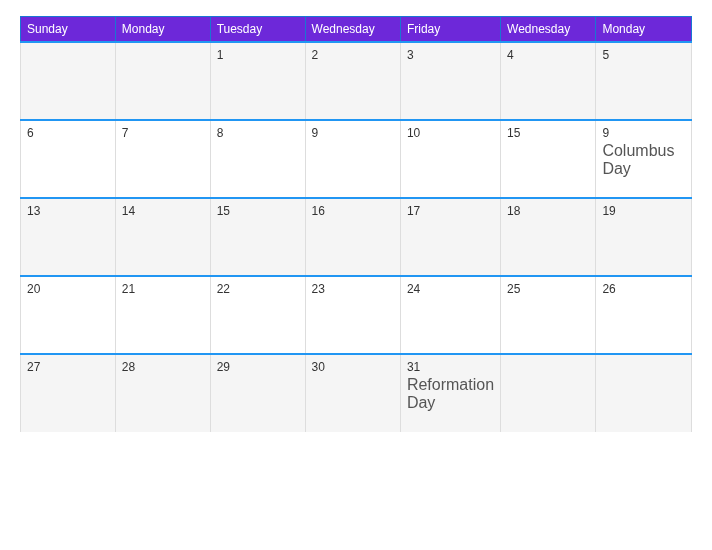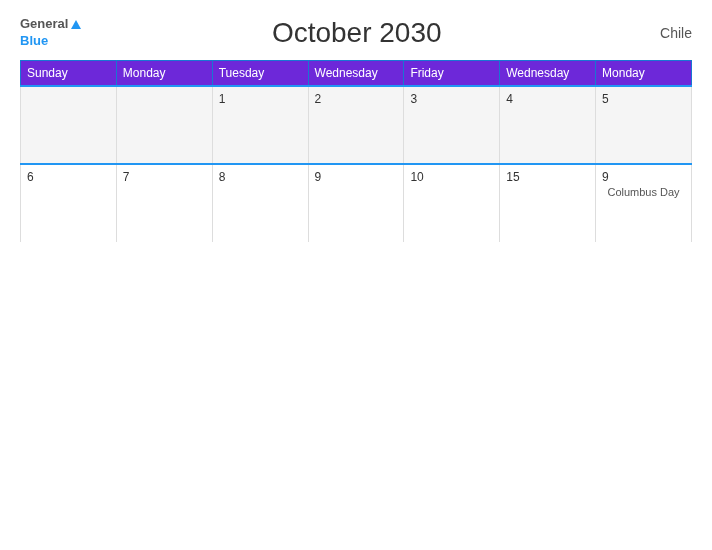--- a/index.html
+++ b/index.html
@@ -70,48 +70,34 @@
       font-size: 12px;
       color: #333;
       width: 14.28%;
     }
     .day-num {
       font-size: 12px;
       color: #333;
       display: block;
     }
     .holiday {
-      font-size: 11px;
+      font-size: 16px;
       color: #555;
       display: block;
       margin-top: 2px;
-      text-align: center;
     }
     .logo-row {
       display: flex;
       align-items: center;
     }
   </style>
 </head>
 <body>
 
 <div class="page">
-  <div class="header">
-    <div class="logo-row">
-    <div style="display:flex;flex-direction:column;line-height:1.3;">
-      <div style="display:flex;align-items:center;">
-        <span style="font-size:13px;font-weight:bold;color:#555;">General</span>
-        <span style="display:inline-block;width:0;height:0;border-left:5px solid transparent;border-right:5px solid transparent;border-bottom:9px solid #2196F3;margin-left:3px;"></span>
-      </div>
-      <span style="font-size:13px;font-weight:bold;color:#2196F3;">Blue</span>
-    </div>
-  </div>
-    <div class="title">October 2030</div>
-    <div class="country">Chile</div>
-  </div>
 
   <table class="calendar">
     <thead>
       <tr>
         <th>Sunday</th>
         <th>Monday</th>
         <th>Tuesday</th>
         <th>Wednesday</th>
         <th>Friday</th>
         <th>Wednesday</th>
@@ -155,15 +141,81 @@
             <span class="day-num">10</span>
           </td>
           <td>
             <span class="day-num">15</span>
           </td>
           <td>
             <span class="day-num">9</span>
             <span class="holiday">Columbus Day</span>
           </td>
         </tr>
+        <tr>
+          <td>
+            <span class="day-num">13</span>
+          </td>
+          <td>
+            <span class="day-num">14</span>
+          </td>
+          <td>
+            <span class="day-num">15</span>
+          </td>
+          <td>
+            <span class="day-num">16</span>
+          </td>
+          <td>
+            <span class="day-num">17</span>
+          </td>
+          <td>
+            <span class="day-num">18</span>
+          </td>
+          <td>
+            <span class="day-num">19</span>
+          </td>
+        </tr>
+        <tr>
+          <td>
+            <span class="day-num">20</span>
+          </td>
+          <td>
+            <span class="day-num">21</span>
+          </td>
+          <td>
+            <span class="day-num">22</span>
+          </td>
+          <td>
+            <span class="day-num">23</span>
+          </td>
+          <td>
+            <span class="day-num">24</span>
+          </td>
+          <td>
+            <span class="day-num">25</span>
+          </td>
+          <td>
+            <span class="day-num">26</span>
+          </td>
+        </tr>
+        <tr>
+          <td>
+            <span class="day-num">27</span>
+          </td>
+          <td>
+            <span class="day-num">28</span>
+          </td>
+          <td>
+            <span class="day-num">29</span>
+          </td>
+          <td>
+            <span class="day-num">30</span>
+          </td>
+          <td>
+            <span class="day-num">31</span>
+            <span class="holiday">Reformation Day</span>
+          </td>
+          <td></td>
+          <td></td>
+        </tr>
       </tbody>
   </table>
 </div>
 
 </body></html>

